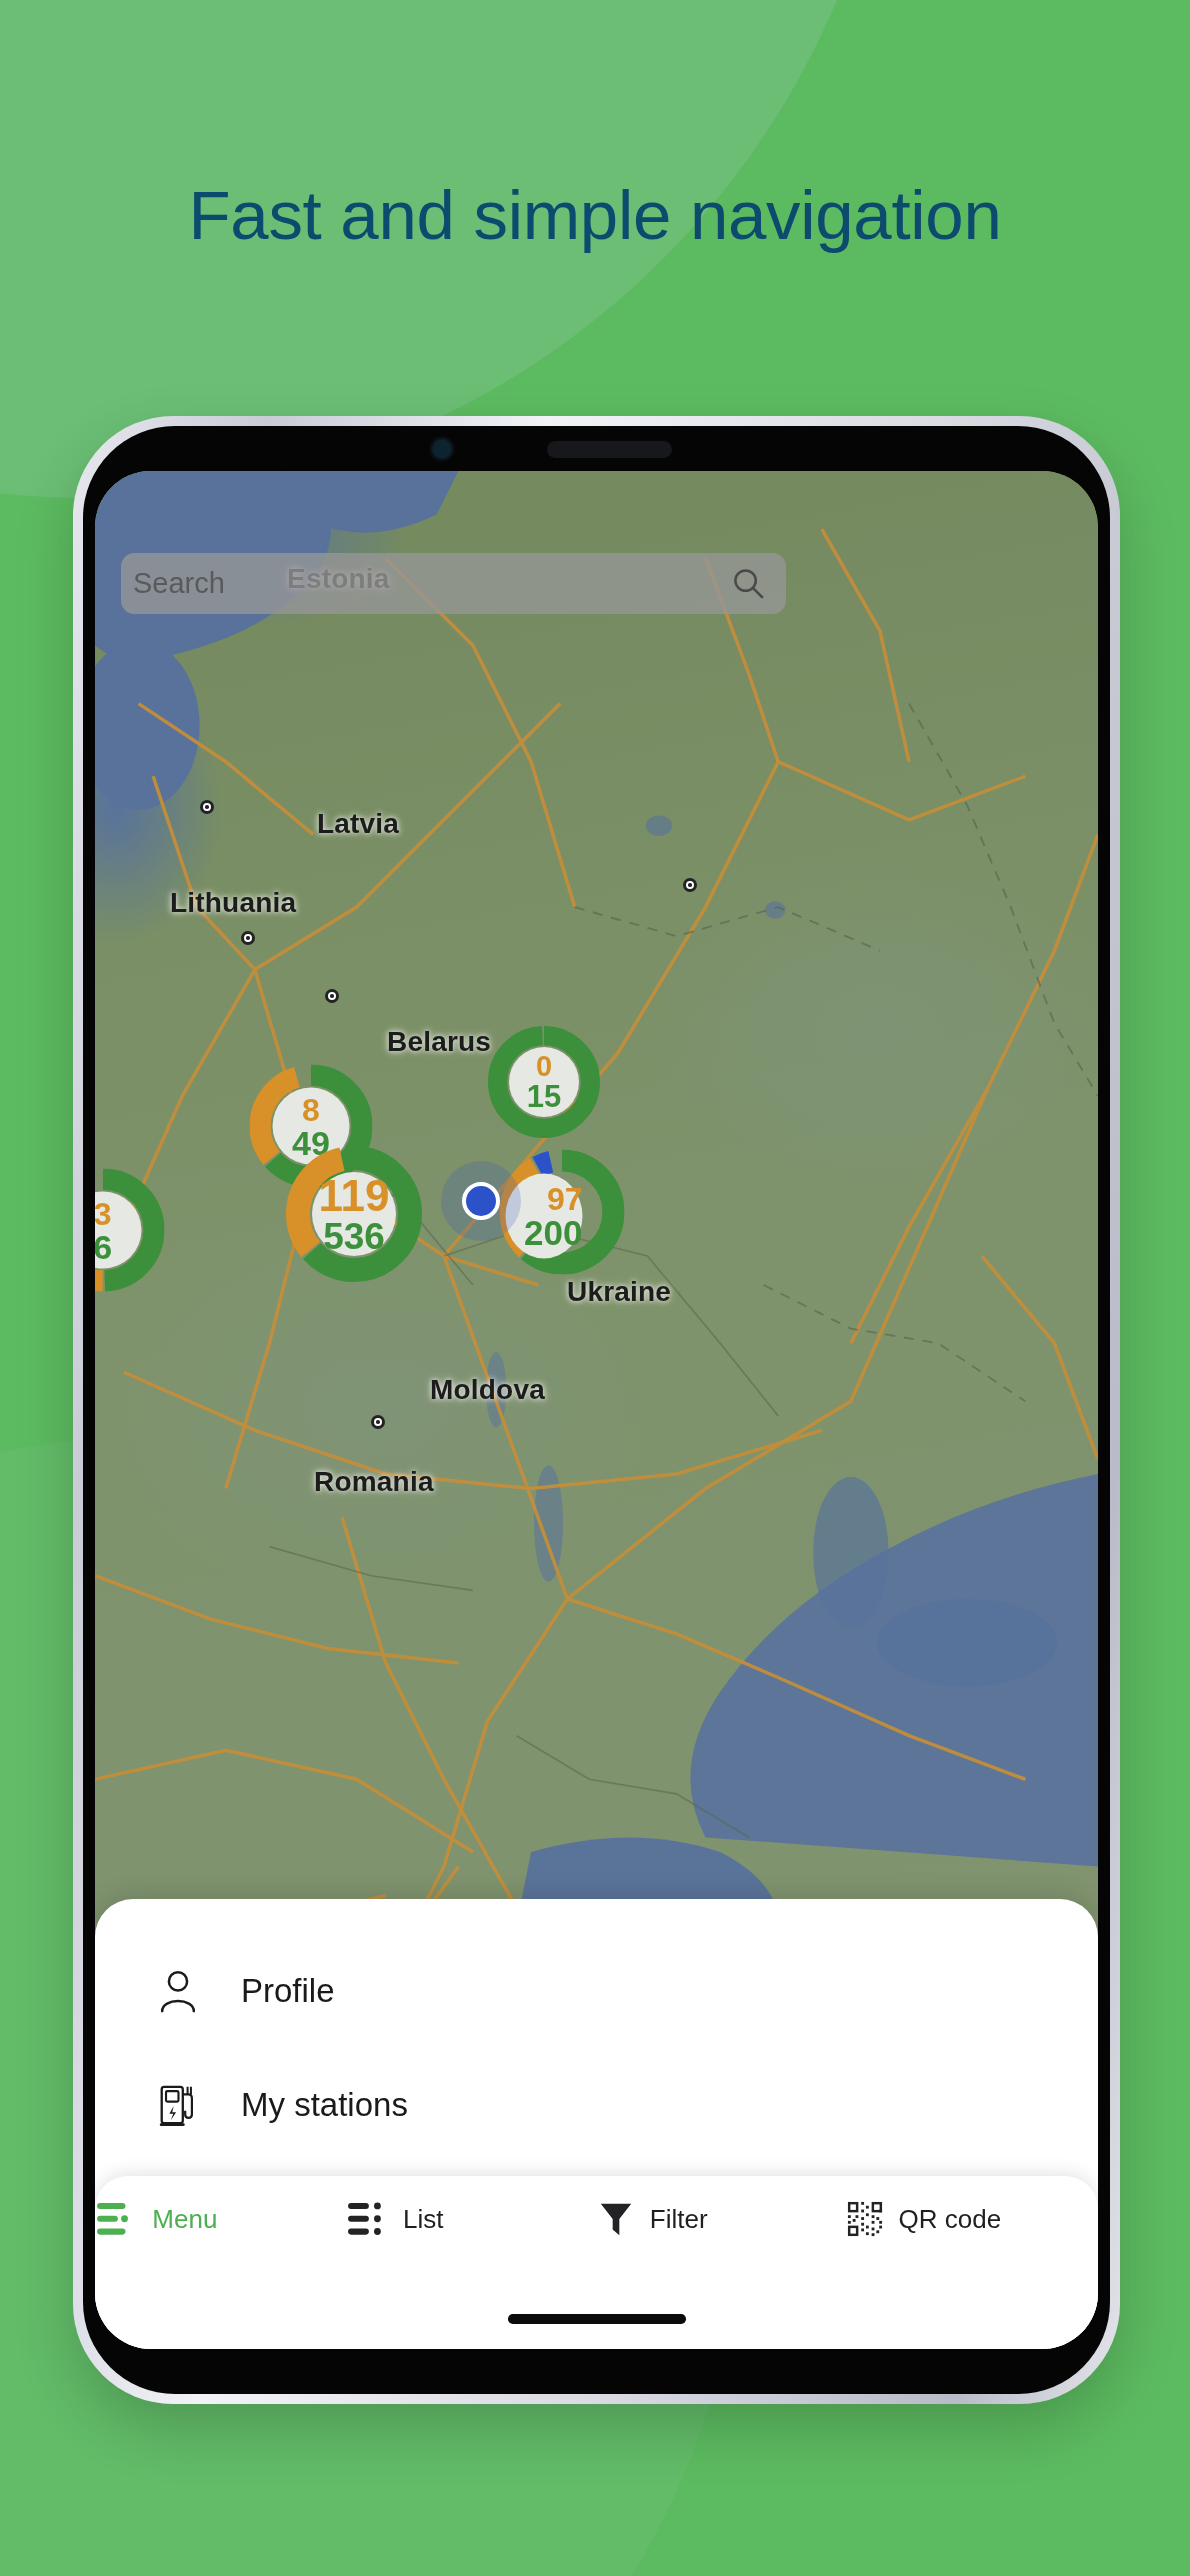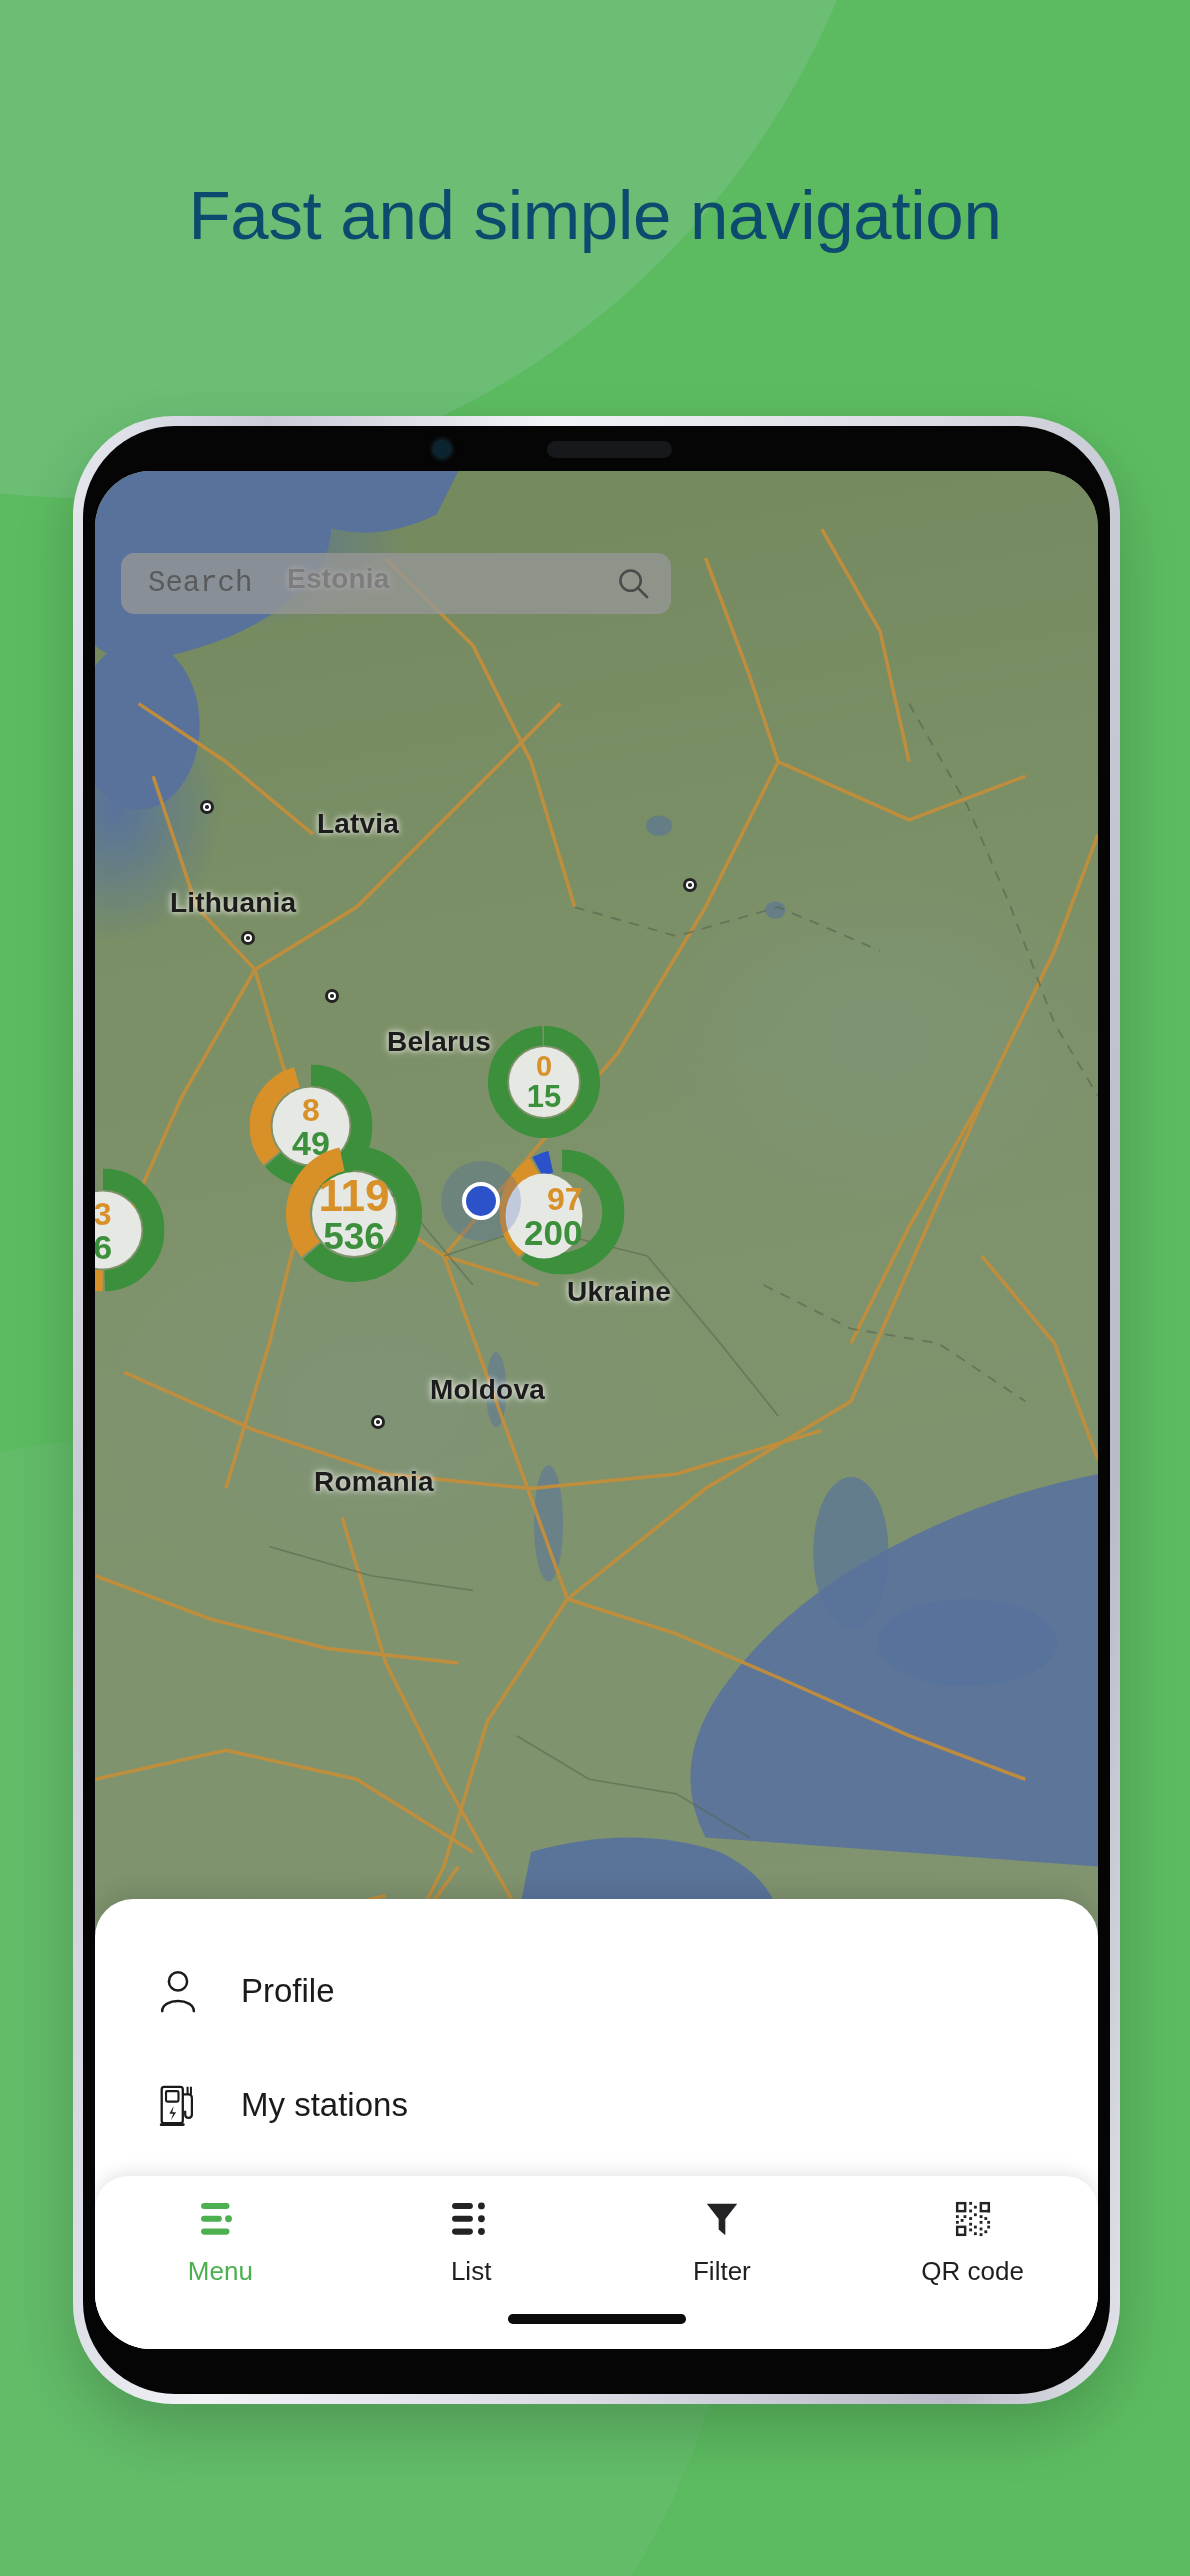--- a/index.html
+++ b/index.html
@@ -165,29 +165,28 @@
     font-size: 32px;
     font-weight: 400;
     letter-spacing: 0.4px;
   }
   .status-icons { display: flex; align-items: center; gap: 12.5px; }
 
   
   .searchbar {
     position: absolute;
     left: 26px; top: 82px;
-    width: 550px;
+    width: 665px;
     height: 61px;
     border-radius: 13.4px;
     background: rgba(150,150,150,.80);
     display: flex;
     align-items: center;
-    padding: 0 21px 0 27px;
+    padding: 0 21px 0 12px;
     z-index: 6;
-    font-family: Liberation Mono, monospace;
   }
   .search-placeholder {
     flex: 1;
     font-size: 29px;
     color: #5A5A5A;
   }
 
   
   .cluster {
     position: absolute;
@@ -256,21 +255,20 @@
     border-radius: 33px 33px 0 0;
     box-shadow: 0 -3.8px 17px rgba(0,0,0,.10);
     display: flex;
     align-items: flex-start;
     z-index: 10;
   }
   .nav-item {
     flex: 1;
     padding-top: 21px;
     display: flex;
-    flex-direction: column;
     align-items: center;
     gap: 15.3px;
   }
   .nav-icon {
     height: 44px;
     display: flex;
     align-items: center;
     justify-content: center;
   }
   .nav-label {

